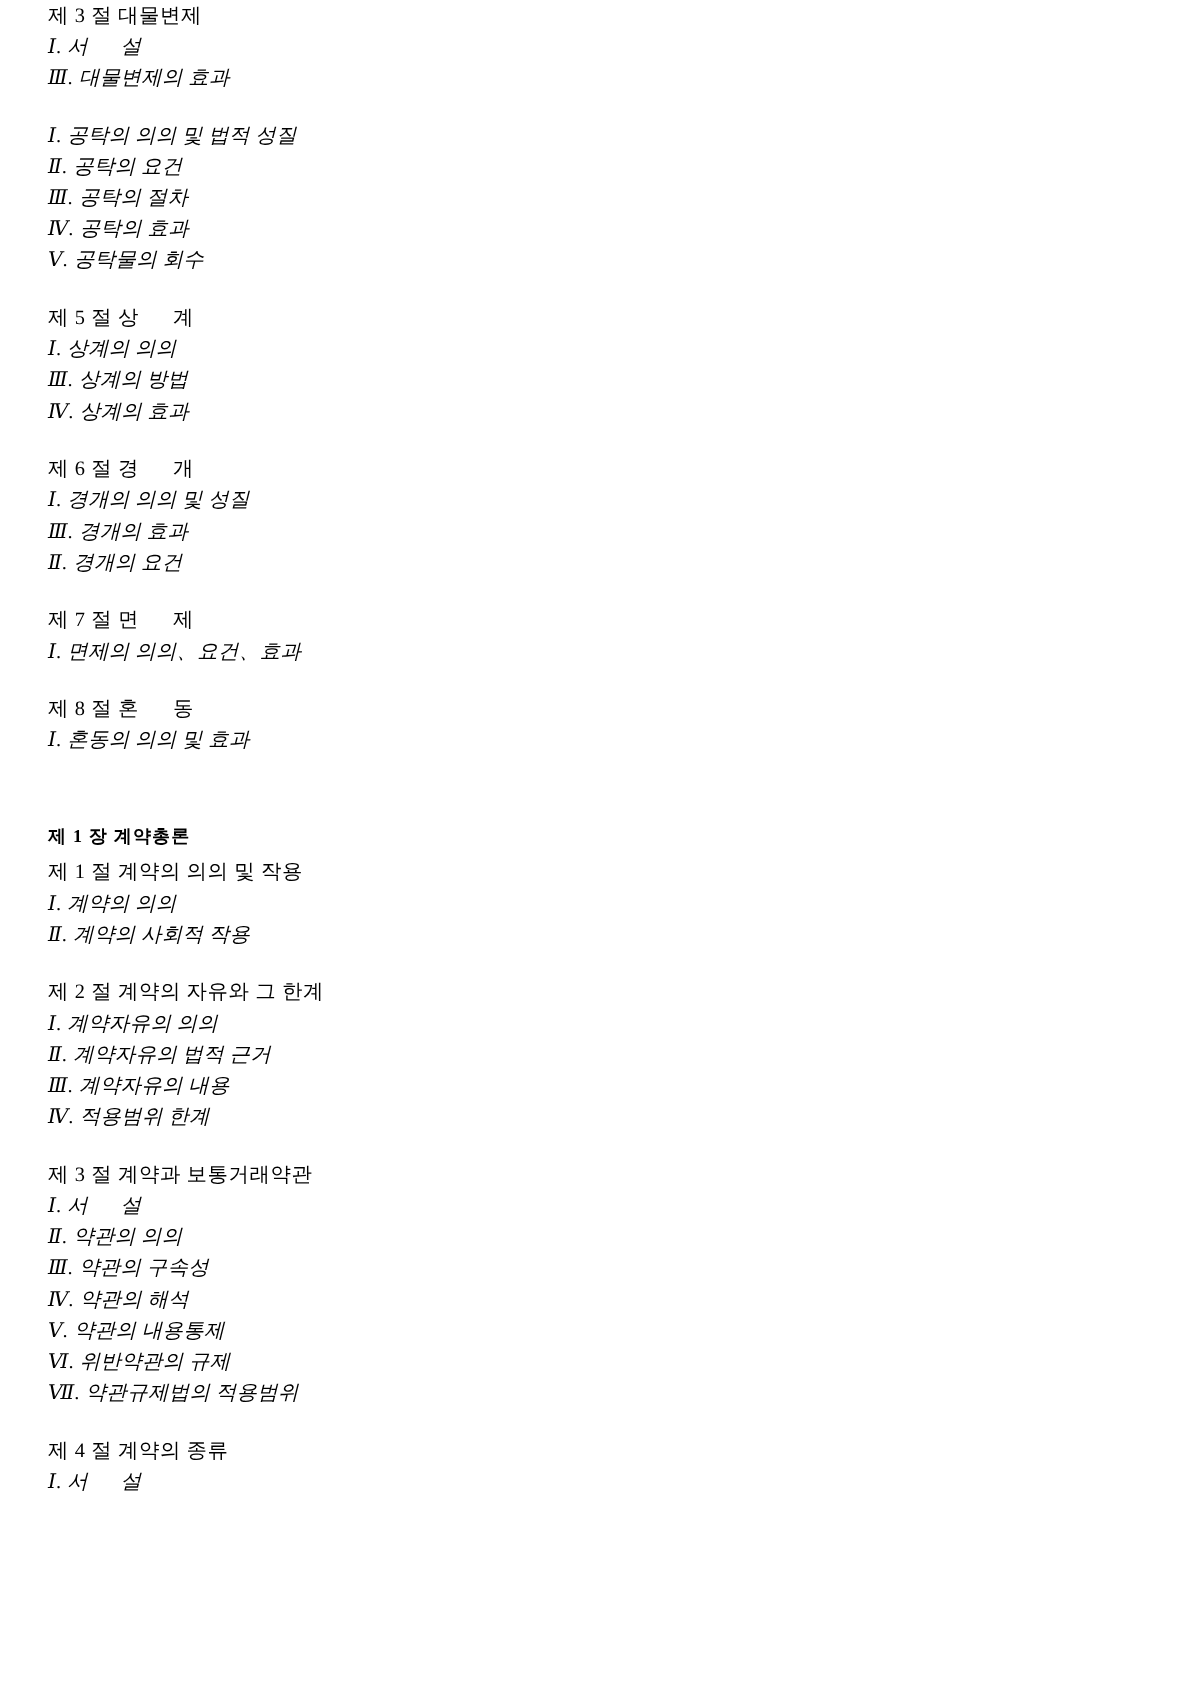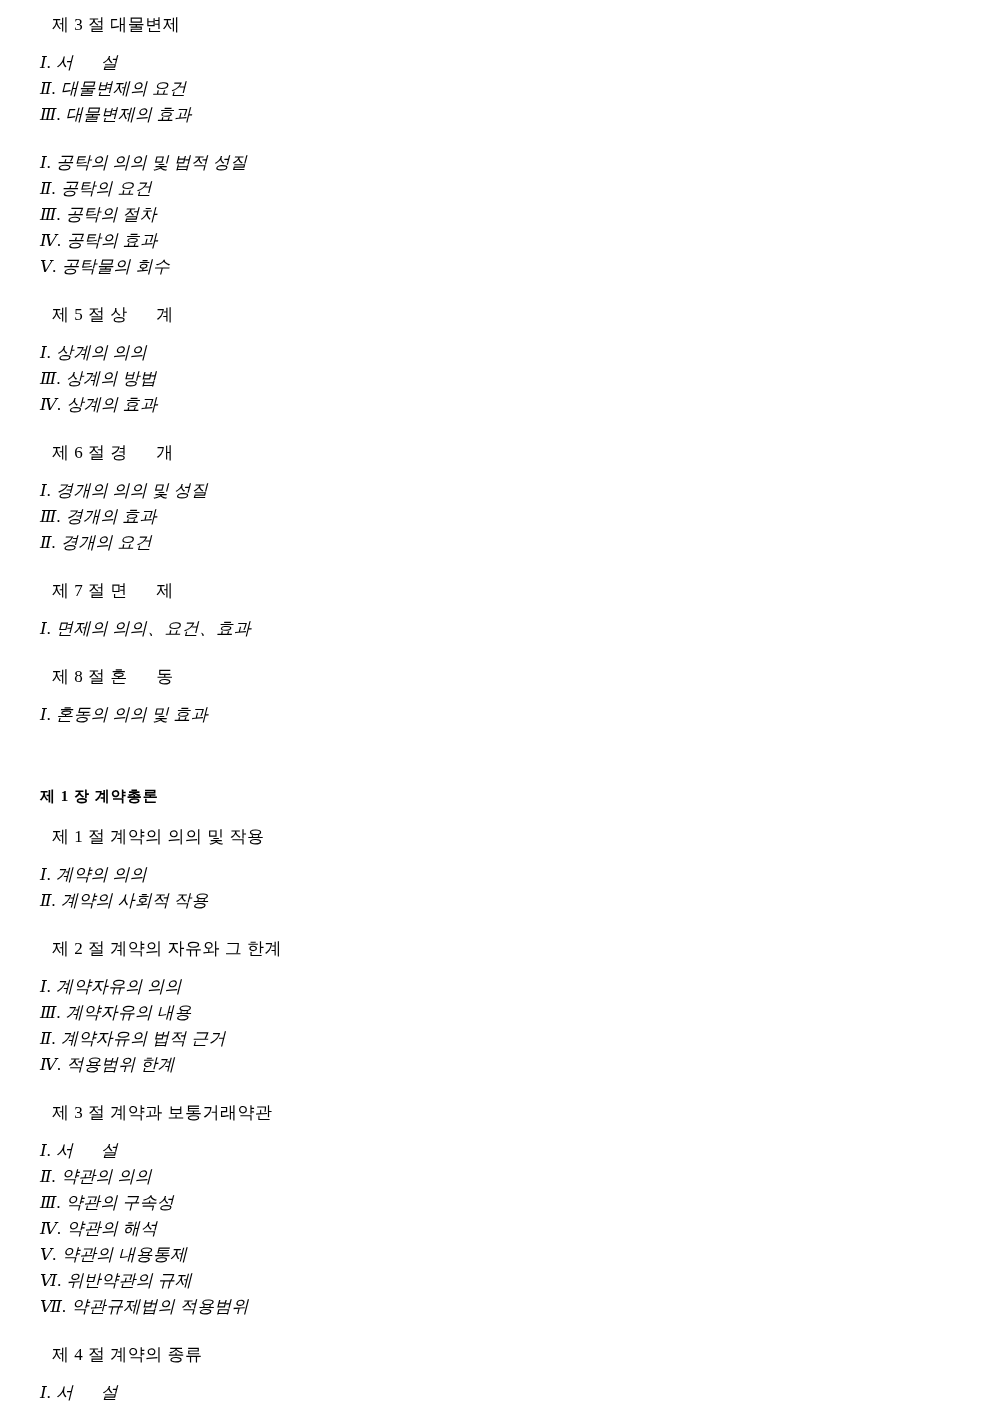--- a/index.html
+++ b/index.html
@@ -25,21 +25,21 @@
     padding-top: 0px;
   }
   .section-group {
     margin-bottom: 22px;
   }
   .section-title {
     font-size: 17px;
     line-height: 26px;
     letter-spacing: 0.5px;
     white-space: pre;
-    margin: 12px;
+    margin: 0;
   }
   .item {
     font-size: 17px;
     line-height: 26px;
     letter-spacing: 0.3px;
     white-space: pre;
     margin: 0;
     font-style: italic;
   }
   .chapter-title {
@@ -58,21 +58,20 @@
   }
 </style>
 </head>
 <body>
 
 <div class="page">
   <div class="content" id="toc-root">
       <div class="section-group">
         <div class="section-title">제 3 절 대물변제</div>
         <div class="item">Ⅰ. 서      설</div>
-        <div class="item">Ⅱ. 대물변제의 요건</div>
         <div class="item">Ⅲ. 대물변제의 효과</div>
       </div>
       <div class="section-group">
         <div class="item">Ⅰ. 공탁의 의의 및 법적 성질</div>
         <div class="item">Ⅱ. 공탁의 요건</div>
         <div class="item">Ⅲ. 공탁의 절차</div>
         <div class="item">Ⅳ. 공탁의 효과</div>
         <div class="item">Ⅴ. 공탁물의 회수</div>
       </div>
       <div class="section-group">
@@ -97,22 +96,22 @@
       </div>
       <div class="chapter-title chapter-block">제 1 장 계약총론</div>
       <div class="section-group chapter-first-section">
         <div class="section-title">제 1 절 계약의 의의 및 작용</div>
         <div class="item">Ⅰ. 계약의 의의</div>
         <div class="item">Ⅱ. 계약의 사회적 작용</div>
       </div>
       <div class="section-group">
         <div class="section-title">제 2 절 계약의 자유와 그 한계</div>
         <div class="item">Ⅰ. 계약자유의 의의</div>
+        <div class="item">Ⅱ. 계약자유의 법적 근거</div>
         <div class="item">Ⅲ. 계약자유의 내용</div>
-        <div class="item">Ⅱ. 계약자유의 법적 근거</div>
         <div class="item">Ⅳ. 적용범위 한계</div>
       </div>
       <div class="section-group">
         <div class="section-title">제 3 절 계약과 보통거래약관</div>
         <div class="item">Ⅰ. 서      설</div>
         <div class="item">Ⅱ. 약관의 의의</div>
         <div class="item">Ⅲ. 약관의 구속성</div>
         <div class="item">Ⅳ. 약관의 해석</div>
         <div class="item">Ⅴ. 약관의 내용통제</div>
         <div class="item">Ⅵ. 위반약관의 규제</div>

